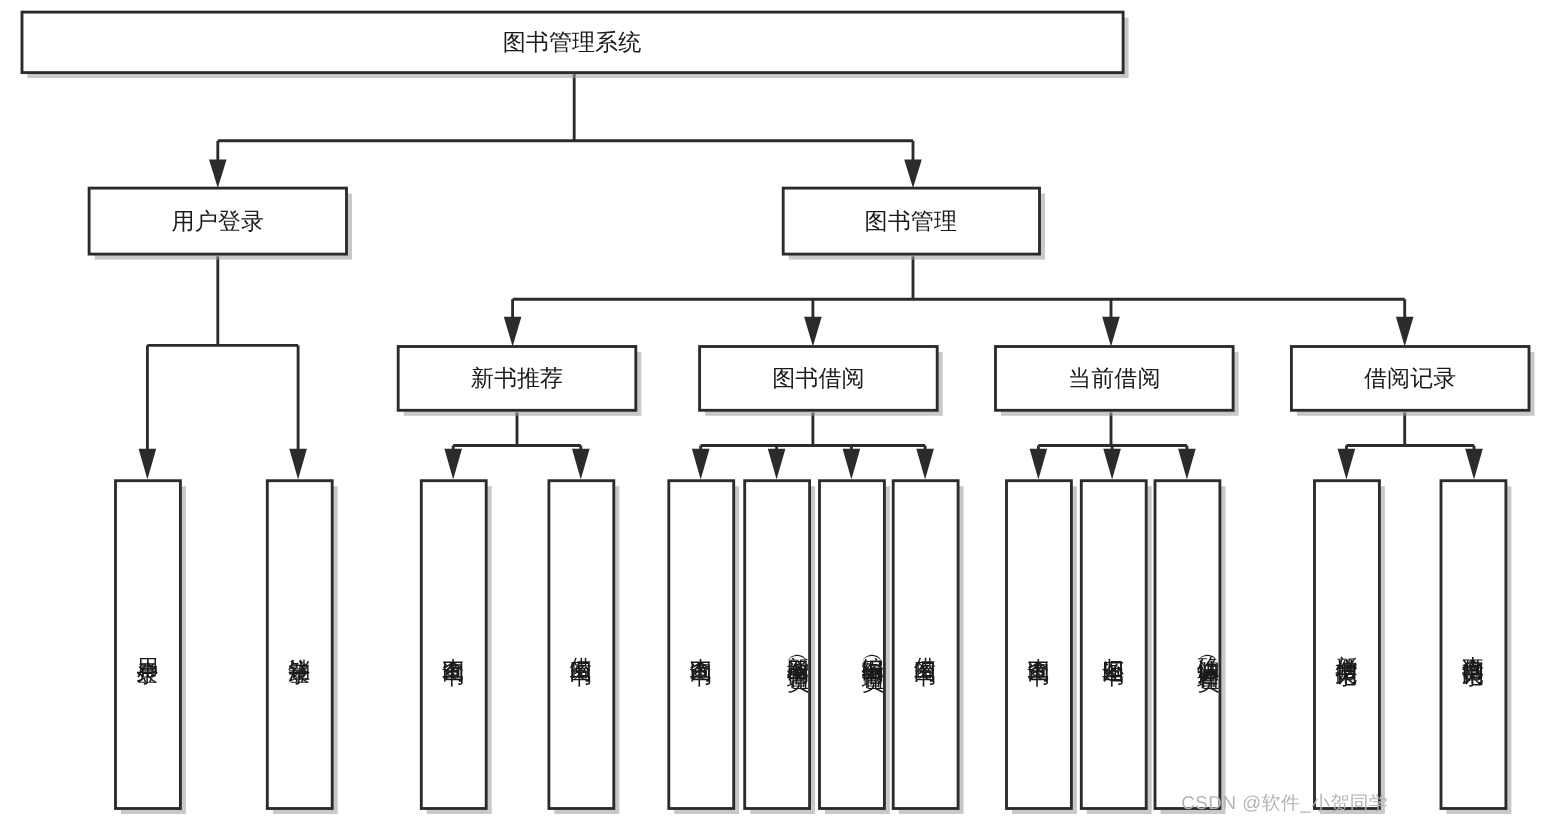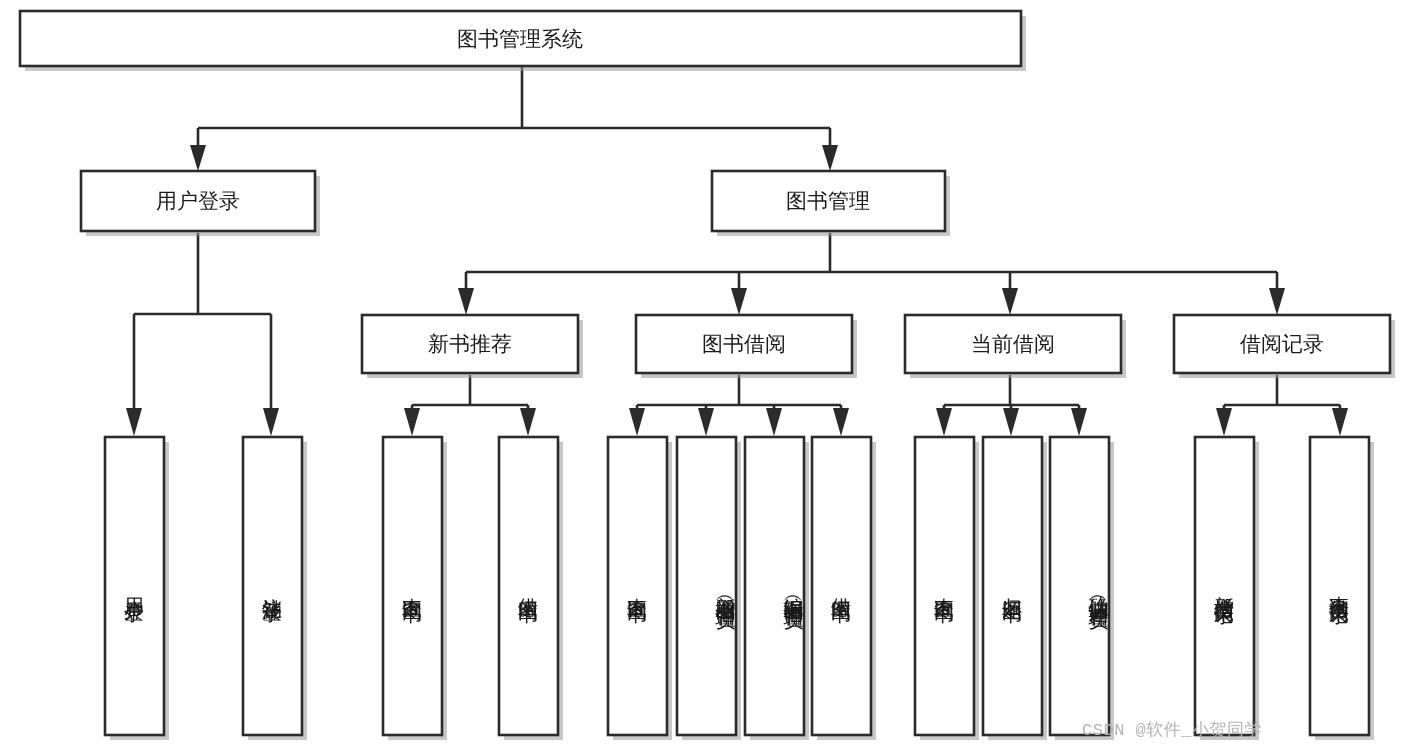--- a/index.html
+++ b/index.html
@@ -67,21 +67,21 @@
     white-space: nowrap;
     user-select: none;
   }
   .vlabel.centered {
     align-items: center;
   }
   .watermark {
     position: absolute;
     right: 8px;
     bottom: 6px;
-    font-family: Liberation Mono, monospace;
+    font-family: Liberation Sans, sans-serif;
     font-size: 17px;
     color: #b4b4b4;
     letter-spacing: 0.5px;
     user-select: none;
   }
 </style>
 </head>
 <body>
 
 <div id="diagram-root">

